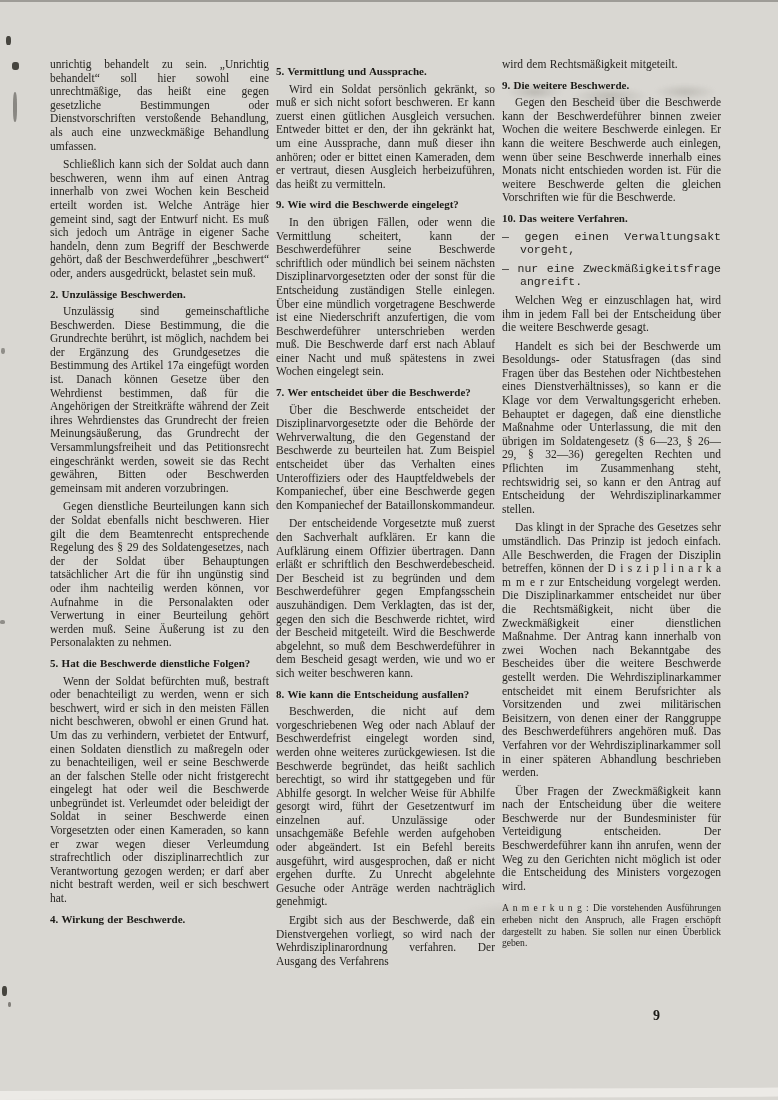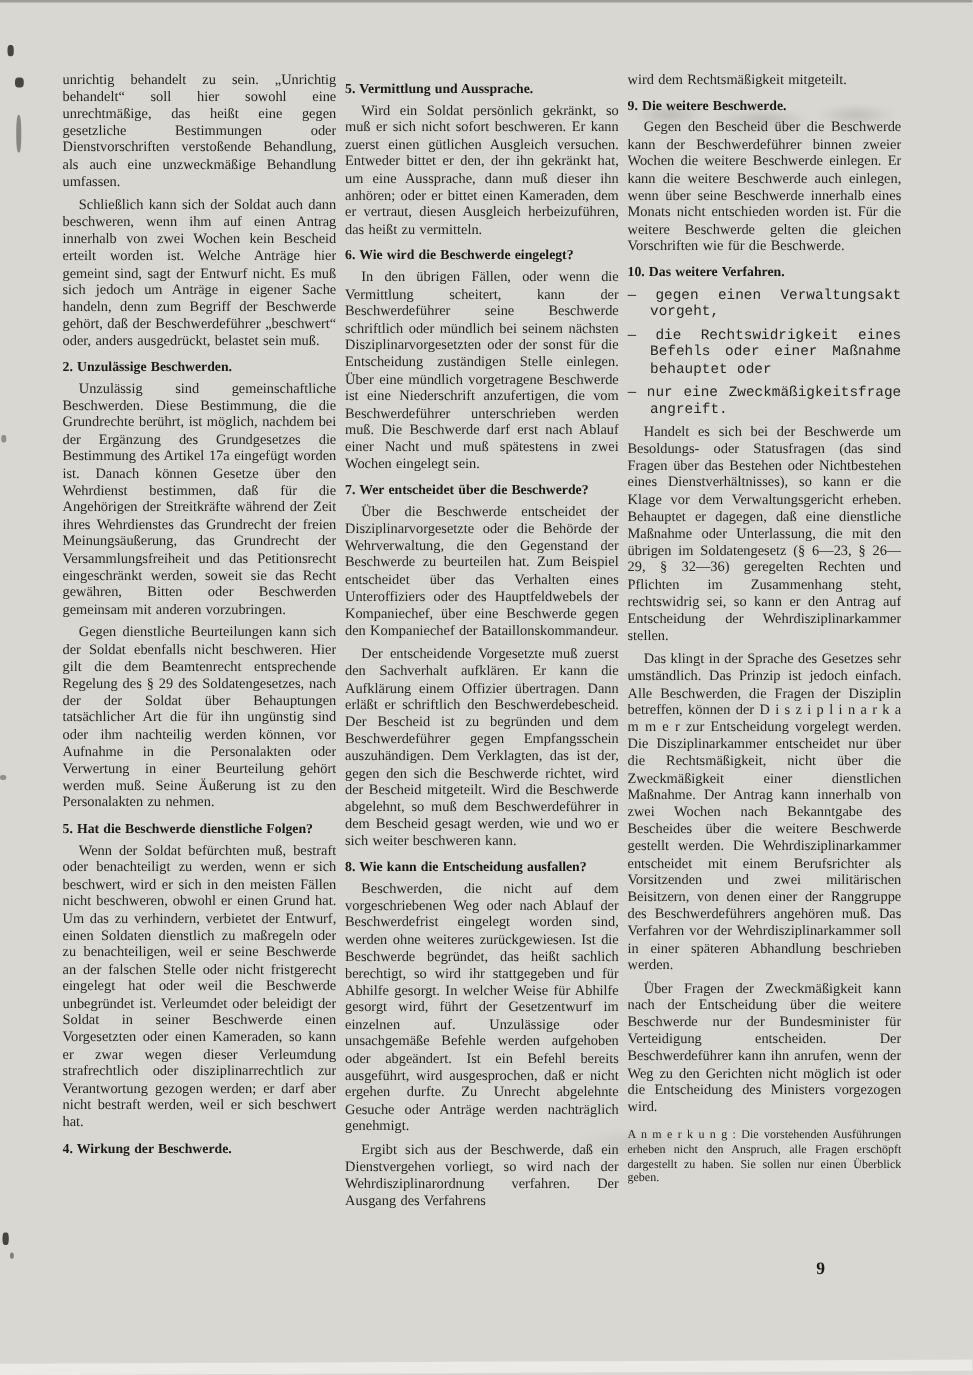--- a/index.html
+++ b/index.html
@@ -93,37 +93,37 @@
       <h3 class="heading">2. Unzulässige Beschwerden.</h3>
       <p class="para indent">Unzulässig sind gemeinschaftliche Beschwerden. Diese Bestimmung, die die Grundrechte berührt, ist möglich, nachdem bei der Ergänzung des Grundgesetzes die Bestimmung des Artikel 17a eingefügt worden ist. Danach können Gesetze über den Wehrdienst bestimmen, daß für die Angehörigen der Streitkräfte während der Zeit ihres Wehrdienstes das Grundrecht der freien Meinungsäußerung, das Grundrecht der Versammlungsfreiheit und das Petitionsrecht eingeschränkt werden, soweit sie das Recht gewähren, Bitten oder Beschwerden gemeinsam mit anderen vorzubringen.</p>
       <p class="para indent">Gegen dienstliche Beurteilungen kann sich der Soldat ebenfalls nicht beschweren. Hier gilt die dem Beamtenrecht entsprechende Regelung des § 29 des Soldatengesetzes, nach der der Soldat über Behauptungen tatsächlicher Art die für ihn ungünstig sind oder ihm nachteilig werden können, vor Aufnahme in die Personalakten oder Verwertung in einer Beurteilung gehört werden muß. Seine Äußerung ist zu den Personalakten zu nehmen.</p>
       <h3 class="heading">5. Hat die Beschwerde dienstliche Folgen?</h3>
       <p class="para indent">Wenn der Soldat befürchten muß, bestraft oder benachteiligt zu werden, wenn er sich beschwert, wird er sich in den meisten Fällen nicht beschweren, obwohl er einen Grund hat. Um das zu verhindern, verbietet der Entwurf, einen Soldaten dienstlich zu maßregeln oder zu benachteiligen, weil er seine Beschwerde an der falschen Stelle oder nicht fristgerecht eingelegt hat oder weil die Beschwerde unbegründet ist. Verleumdet oder beleidigt der Soldat in seiner Beschwerde einen Vorgesetzten oder einen Kameraden, so kann er zwar wegen dieser Verleumdung strafrechtlich oder disziplinarrechtlich zur Verantwortung gezogen werden; er darf aber nicht bestraft werden, weil er sich beschwert hat.</p>
       <h3 class="heading">4. Wirkung der Beschwerde.</h3>
     </div>
   <div class="col">
       <h3 class="heading">5. Vermittlung und Aussprache.</h3>
       <p class="para indent">Wird ein Soldat persönlich gekränkt, so muß er sich nicht sofort beschweren. Er kann zuerst einen gütlichen Ausgleich versuchen. Entweder bittet er den, der ihn gekränkt hat, um eine Aussprache, dann muß dieser ihn anhören; oder er bittet einen Kameraden, dem er vertraut, diesen Ausgleich herbeizuführen, das heißt zu vermitteln.</p>
-      <h3 class="heading">6. Wie wird die Beschwerde eingelegt?</h3>
+      <h3 class="heading">9. Wie wird die Beschwerde eingelegt?</h3>
       <p class="para indent">In den übrigen Fällen, oder wenn die Vermittlung scheitert, kann der Beschwerdeführer seine Beschwerde schriftlich oder mündlich bei seinem nächsten Disziplinarvorgesetzten oder der sonst für die Entscheidung zuständigen Stelle einlegen. Über eine mündlich vorgetragene Beschwerde ist eine Niederschrift anzufertigen, die vom Beschwerdeführer unterschrieben werden muß. Die Beschwerde darf erst nach Ablauf einer Nacht und muß spätestens in zwei Wochen eingelegt sein.</p>
       <h3 class="heading">7. Wer entscheidet über die Beschwerde?</h3>
       <p class="para indent">Über die Beschwerde entscheidet der Disziplinarvorgesetzte oder die Behörde der Wehrverwaltung, die den Gegenstand der Beschwerde zu beurteilen hat. Zum Beispiel entscheidet über das Verhalten eines Unteroffiziers oder des Hauptfeldwebels der Kompaniechef, über eine Beschwerde gegen den Kompaniechef der Bataillonskommandeur.</p>
       <p class="para indent">Der entscheidende Vorgesetzte muß zuerst den Sachverhalt aufklären. Er kann die Aufklärung einem Offizier übertragen. Dann erläßt er schriftlich den Beschwerdebescheid. Der Bescheid ist zu begründen und dem Beschwerdeführer gegen Empfangsschein auszuhändigen. Dem Verklagten, das ist der, gegen den sich die Beschwerde richtet, wird der Bescheid mitgeteilt. Wird die Beschwerde abgelehnt, so muß dem Beschwerdeführer in dem Bescheid gesagt werden, wie und wo er sich weiter beschweren kann.</p>
       <h3 class="heading">8. Wie kann die Entscheidung ausfallen?</h3>
       <p class="para indent">Beschwerden, die nicht auf dem vorgeschriebenen Weg oder nach Ablauf der Beschwerdefrist eingelegt worden sind, werden ohne weiteres zurückgewiesen. Ist die Beschwerde begründet, das heißt sachlich berechtigt, so wird ihr stattgegeben und für Abhilfe gesorgt. In welcher Weise für Abhilfe gesorgt wird, führt der Gesetzentwurf im einzelnen auf. Unzulässige oder unsachgemäße Befehle werden aufgehoben oder abgeändert. Ist ein Befehl bereits ausgeführt, wird ausgesprochen, daß er nicht ergehen durfte. Zu Unrecht abgelehnte Gesuche oder Anträge werden nachträglich genehmigt.</p>
       <p class="para indent">Ergibt sich aus der Beschwerde, daß ein Dienstvergehen vorliegt, so wird nach der Wehrdisziplinarordnung verfahren. Der Ausgang des Verfahrens</p>
     </div>
   <div class="col">
       <p class="para">wird dem Rechtsmäßigkeit mitgeteilt.</p>
       <h3 class="heading">9. Die weitere Beschwerde.</h3>
       <p class="para indent">Gegen den Bescheid über die Beschwerde kann der Beschwerdeführer binnen zweier Wochen die weitere Beschwerde einlegen. Er kann die weitere Beschwerde auch einlegen, wenn über seine Beschwerde innerhalb eines Monats nicht entschieden worden ist. Für die weitere Beschwerde gelten die gleichen Vorschriften wie für die Beschwerde.</p>
       <h3 class="heading">10. Das weitere Verfahren.</h3>
       <div class="list-item">—  gegen einen Verwaltungsakt vorgeht,</div>
-      <div class="list-item">—  die Rechtswidrigkeit eines Befehls oder einer Maßnahme behauptet oder</div>
       <div class="list-item">—  nur eine Zweckmäßigkeitsfrage angreift.</div>
+      <p class="para indent">Welchen Weg er einzuschlagen hat, wird ihm in jedem Fall bei der Entscheidung über die weitere Beschwerde gesagt.</p>
       <p class="para indent">Handelt es sich bei der Beschwerde um Besoldungs- oder Statusfragen (das sind Fragen über das Bestehen oder Nichtbestehen eines Dienstverhältnisses), so kann er die Klage vor dem Verwaltungsgericht erheben. Behauptet er dagegen, daß eine dienstliche Maßnahme oder Unterlassung, die mit den übrigen im Soldatengesetz (§ 6—23, § 26—29, § 32—36) geregelten Rechten und Pflichten im Zusammenhang steht, rechtswidrig sei, so kann er den Antrag auf Entscheidung der Wehrdisziplinarkammer stellen.</p>
       <p class="para indent">Das klingt in der Sprache des Gesetzes sehr umständlich. Das Prinzip ist jedoch einfach. Alle Beschwerden, die Fragen der Disziplin betreffen, können der D i s z i p l i n a r k a m m e r zur Entscheidung vorgelegt werden. Die Disziplinarkammer entscheidet nur über die Rechtsmäßigkeit, nicht über die Zweckmäßigkeit einer dienstlichen Maßnahme. Der Antrag kann innerhalb von zwei Wochen nach Bekanntgabe des Bescheides über die weitere Beschwerde gestellt werden. Die Wehrdisziplinarkammer entscheidet mit einem Berufsrichter als Vorsitzenden und zwei militärischen Beisitzern, von denen einer der Ranggruppe des Beschwerdeführers angehören muß. Das Verfahren vor der Wehrdisziplinarkammer soll in einer späteren Abhandlung beschrieben werden.</p>
       <p class="para indent">Über Fragen der Zweckmäßigkeit kann nach der Entscheidung über die weitere Beschwerde nur der Bundesminister für Verteidigung entscheiden. Der Beschwerdeführer kann ihn anrufen, wenn der Weg zu den Gerichten nicht möglich ist oder die Entscheidung des Ministers vorgezogen wird.</p>
       <div class="note">A n m e r k u n g :  Die vorstehenden Ausführungen erheben nicht den Anspruch, alle Fragen erschöpft dargestellt zu haben. Sie sollen nur einen Überblick geben.</div>
     </div>
 </div>
 
 <div class="page-number">9</div>
 
 </body></html>

